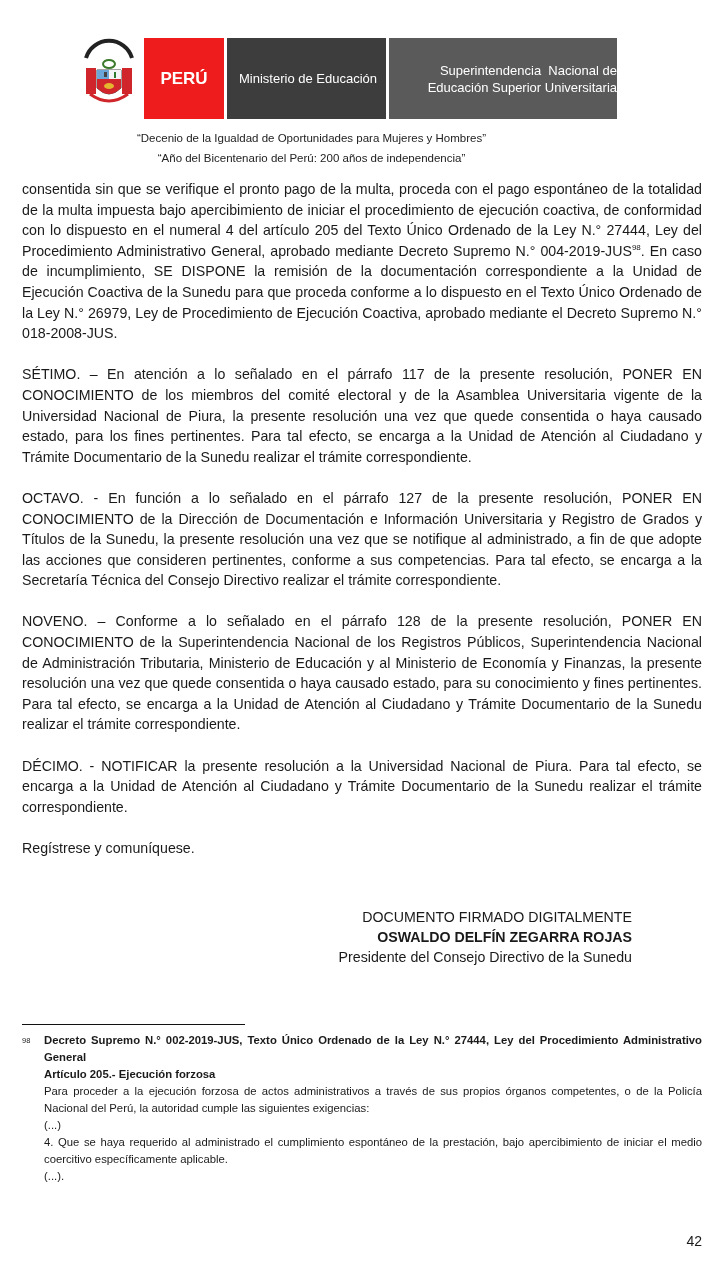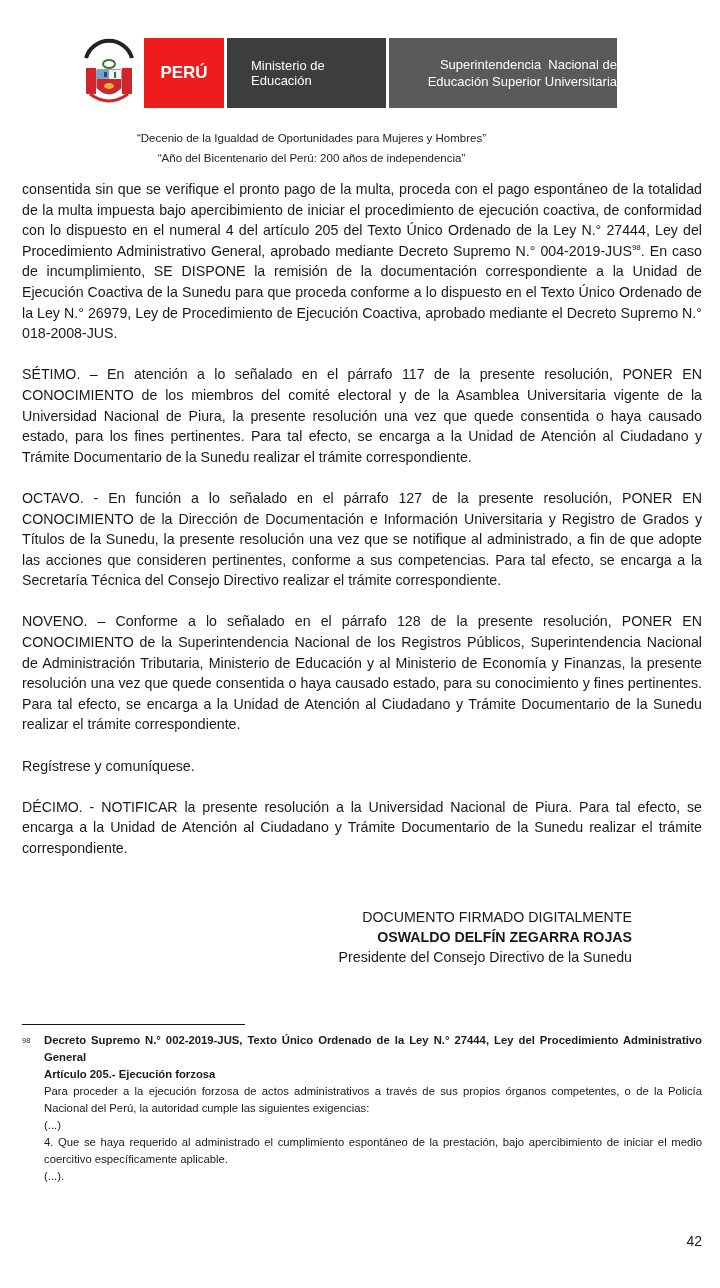--- a/index.html
+++ b/index.html
@@ -3,23 +3,23 @@
   <meta charset="utf-8">
   <style>
     html, body { margin: 0; padding: 0; background: #ffffff; }
     body {
       width: 720px; height: 1288px; position: relative; overflow: hidden;
       font-family: "Liberation Sans", sans-serif; color: #1a1a1a;
     }
     .header { position: absolute; left: 78px; top: 38px; height: 72px; display: flex; }
     .crest { width: 62px; height: 72px; position: relative; }
     .crest svg { width: 62px; height: 72px; }
-    .blk { height: 70px; display: flex; align-items: center; margin-left: 3px; }
+    .blk { height: 81px; display: flex; align-items: center; margin-left: 3px; }
     .blk-peru { width: 80px; background: #ee1c1c; color: #fff; font-weight: bold; font-size: 17px; justify-content: center; margin-left: 4px; }
-    .blk-min { width: 159px; background: #3d3d3d; color: #fff; font-size: 13px; padding-left: 24px; box-sizing: border-box; }
+    .blk-min { width: 159px; background: #3d3d3d; color: #fff; font-size: 13px; padding-left: 12px; box-sizing: border-box; }
     .blk-sun { width: 228px; background: #5a5a5a; color: #fff; font-size: 13px; padding-left: 8px; box-sizing: border-box; line-height: 17px; flex-direction: column; align-items: flex-end; justify-content: center; }
     .mottos { position: absolute; top: 128px; left: 0; width: 623px; text-align: center; font-size: 11.5px; color: #222; line-height: 20px; }
     .body-text { position: absolute; left: 22px; width: 680px; font-size: 14.2px; line-height: 20.6px; text-align: justify; }
     .para { margin: 0 0 20.6px 0; }
     .para b { font-weight: normal; }
     sup { font-size: 8px; line-height: 0; }
     .sig { position: absolute; top: 907px; left: 0; width: 632px; text-align: right; font-size: 14.2px; line-height: 20px; }
     .fn-rule { position: absolute; left: 22px; top: 1024px; width: 223px; height: 1px; background: #111; }
     .footnote { position: absolute; left: 22px; top: 1032px; width: 680px; font-size: 11.3px; line-height: 17px; }
     .fn-num { position: absolute; left: 0; top: 0; font-size: 7.5px; }
@@ -69,24 +69,24 @@
   </p>
   <p class="para">
     <b>SÉTIMO. –</b><span> En atención a lo señalado en el párrafo 117 de la presente resolución, PONER EN CONOCIMIENTO de los miembros del comité electoral y de la Asamblea Universitaria vigente de la Universidad Nacional de Piura, la presente resolución una vez que quede consentida o haya causado estado, para los fines pertinentes. Para tal efecto, se encarga a la Unidad de Atención al Ciudadano y Trámite Documentario de la Sunedu realizar el trámite correspondiente.</span>
   </p>
   <p class="para">
     <b>OCTAVO. -</b><span> En función a lo señalado en el párrafo 127 de la presente resolución, PONER EN CONOCIMIENTO de la Dirección de Documentación e Información Universitaria y Registro de Grados y Títulos de la Sunedu, la presente resolución una vez que se notifique al administrado, a fin de que adopte las acciones que consideren pertinentes, conforme a sus competencias. Para tal efecto, se encarga a la Secretaría Técnica del Consejo Directivo realizar el trámite correspondiente.</span>
   </p>
   <p class="para">
     <b>NOVENO. –</b><span> Conforme a lo señalado en el párrafo 128 de la presente resolución, PONER EN CONOCIMIENTO de la Superintendencia Nacional de los Registros Públicos, Superintendencia Nacional de Administración Tributaria, Ministerio de Educación y al Ministerio de Economía y Finanzas, la presente resolución una vez que quede consentida o haya causado estado, para su conocimiento y fines pertinentes. Para tal efecto, se encarga a la Unidad de Atención al Ciudadano y Trámite Documentario de la Sunedu realizar el trámite correspondiente.</span>
   </p>
-  <p class="para">Regístrese y comuníquese.</p>
   <p class="para">
     <b>DÉCIMO. -</b><span> NOTIFICAR la presente resolución a la Universidad Nacional de Piura. Para tal efecto, se encarga a la Unidad de Atención al Ciudadano y Trámite Documentario de la Sunedu realizar el trámite correspondiente.</span>
   </p>
+  <p class="para">Regístrese y comuníquese.</p>
 </div>
 
 <div class="sig">
   <div>DOCUMENTO FIRMADO DIGITALMENTE</div>
   <div style="font-weight:bold;">OSWALDO DELFÍN ZEGARRA ROJAS</div>
   <div>Presidente del Consejo Directivo de la Sunedu</div>
 </div>
 
 <div class="fn-rule"></div>
 

